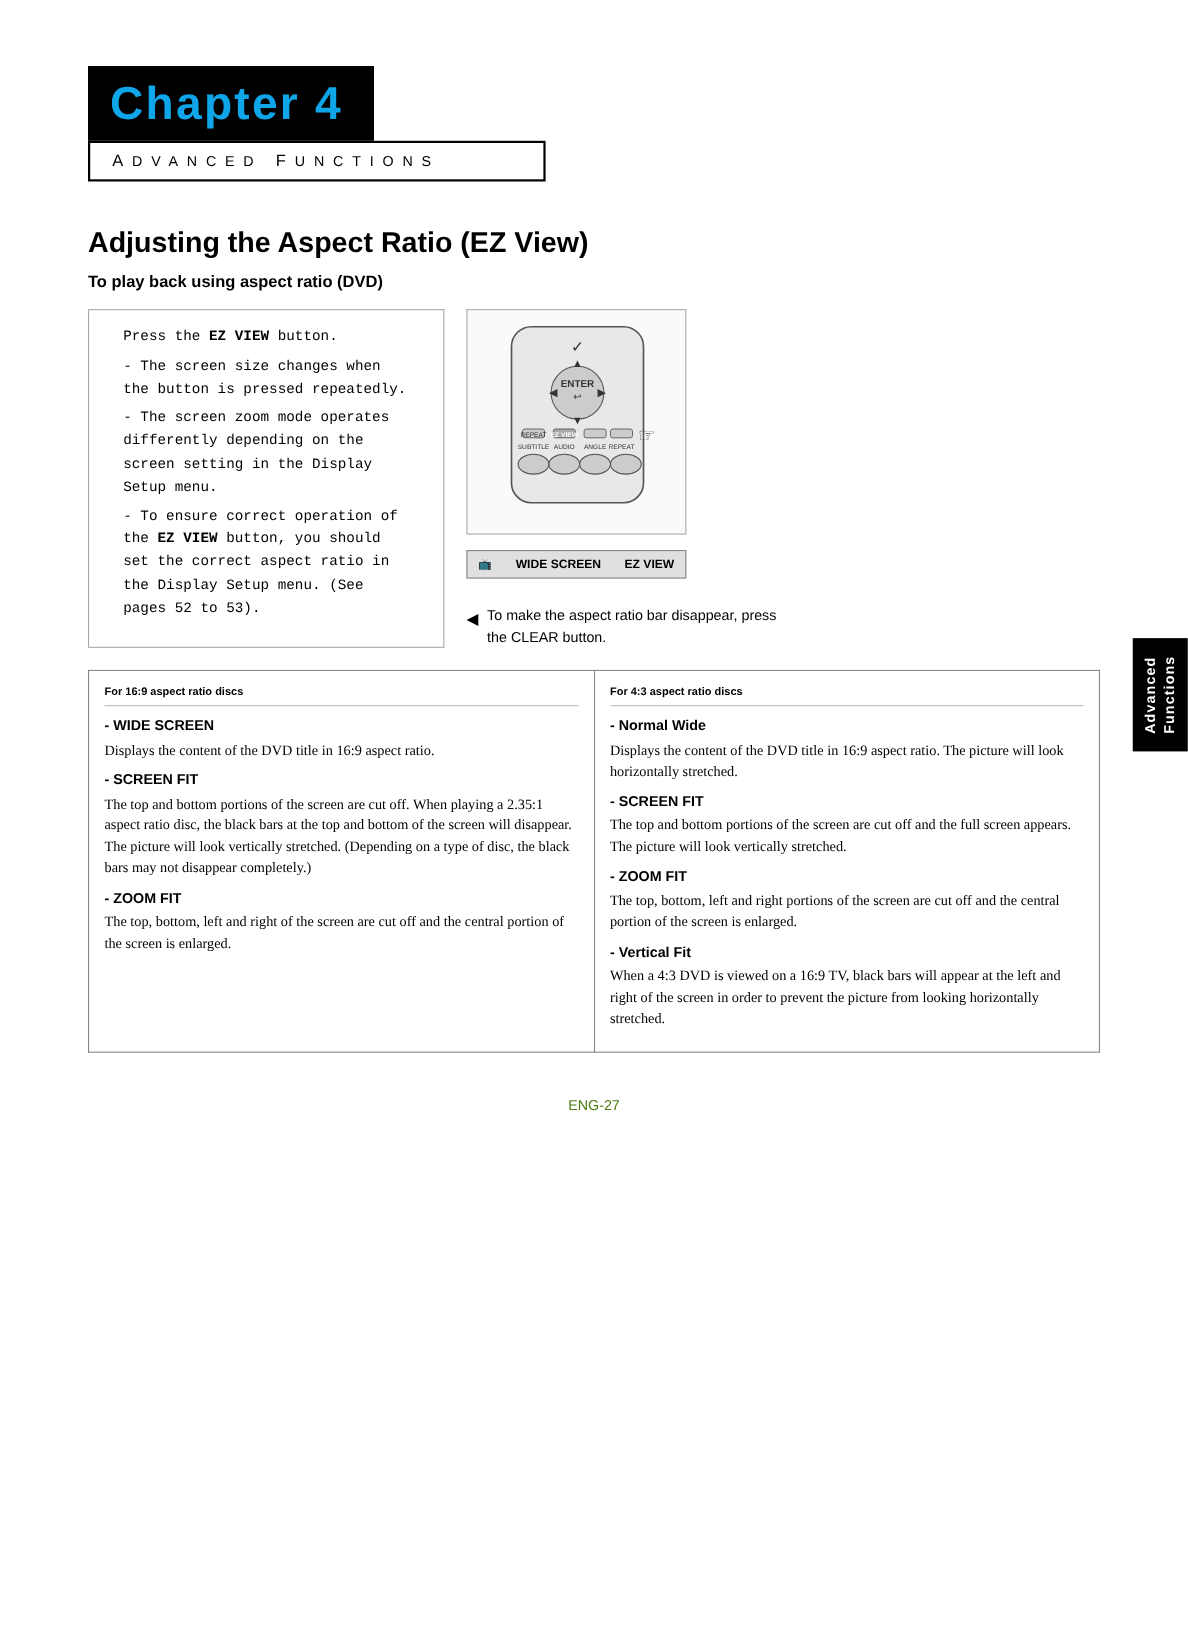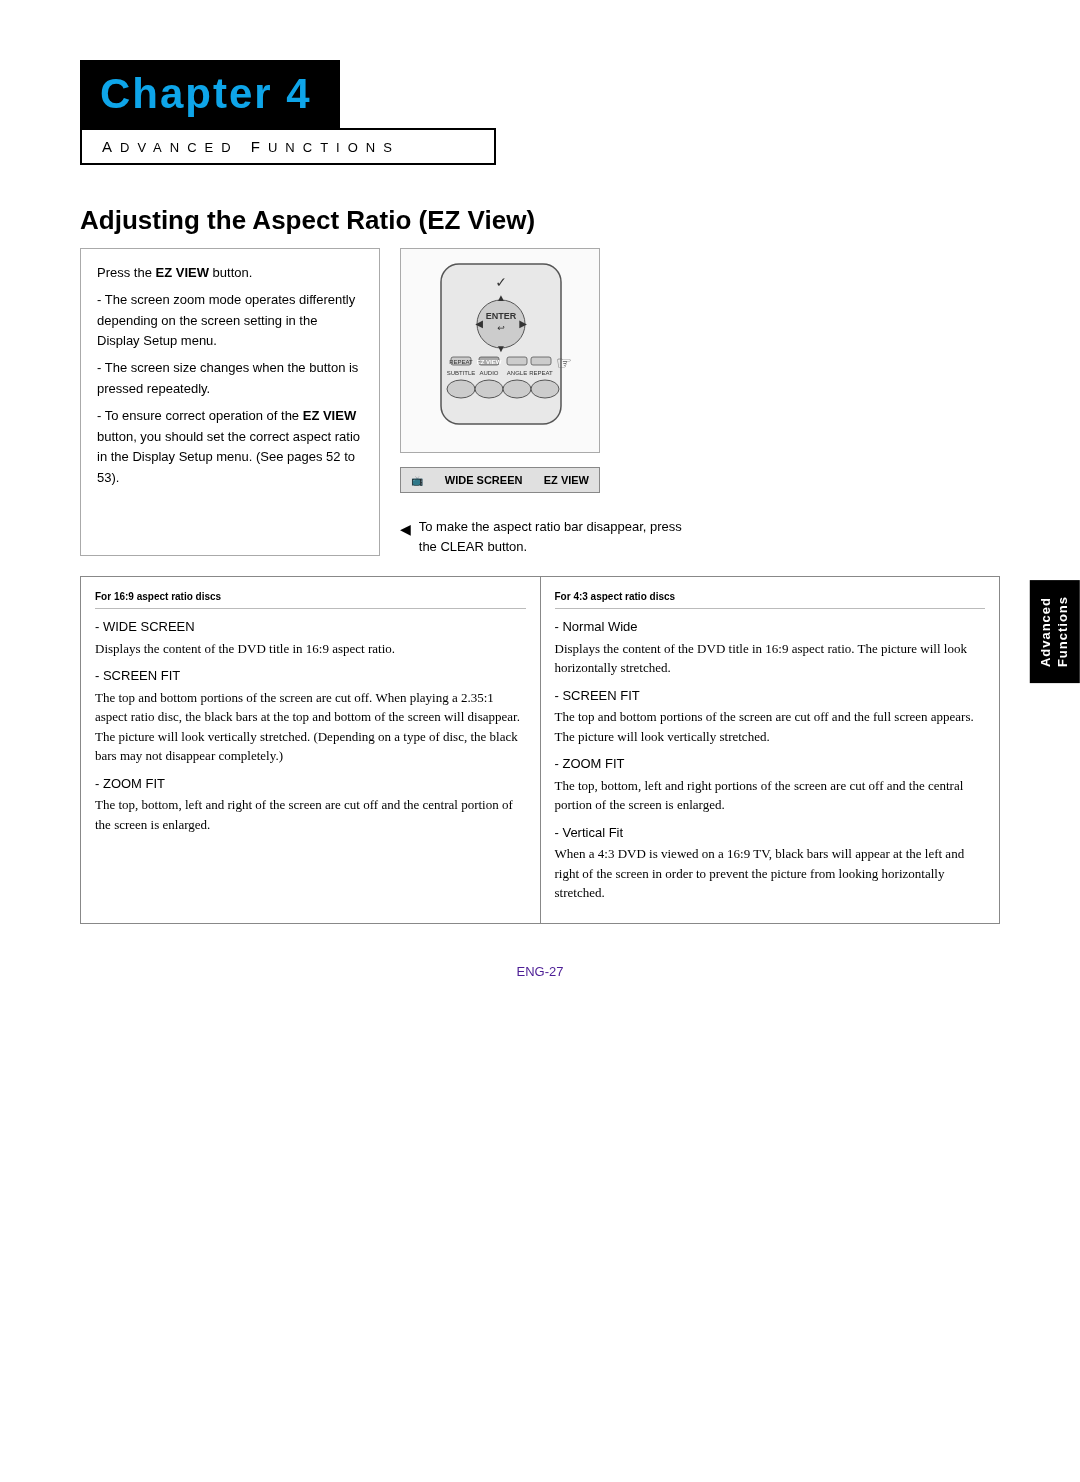--- a/index.html
+++ b/index.html
@@ -63,25 +63,26 @@
 
     
     .content-with-diagram {
       display: flex;
       gap: 20px;
       margin-bottom: 20px;
     }
 
     .instructions-box {
       border: 1px solid #aaa;
-      padding: 14px 16px;
-      width: 300px;
+      padding: 14px 31px;
+      width: 324px;
       font-size: 13px;
       line-height: 1.6;
       flex-shrink: 0;
+      font-family: Liberation Mono, monospace;
     }
 
     .diagram-area {
       display: flex;
       flex-direction: column;
       gap: 14px;
       flex: 1;
     }
 
     .aspect-note {
@@ -141,41 +142,41 @@
 
     .col-header {
       font-weight: bold;
       font-size: 10px;
       margin-bottom: 8px;
       border-bottom: 1px solid #bbb;
       padding-bottom: 4px;
     }
 
     .term {
-      font-weight: normal;
+      font-weight: bold;
       margin-top: 8px;
       margin-bottom: 2px;
     }
 
     .term:first-child {
       margin-top: 4px;
     }
 
     .term-desc {
       margin-bottom: 8px;
       font-size: 13px;
       line-height: 1.5;
       font-family: Liberation Serif, serif;
     }
 
     .page-number {
       text-align: center;
       font-size: 13px;
       margin-top: 40px;
-      color: #4c1d95;
+      color: #4d7c0f;
     }
 
     
     .remote-container {
       border: 1px solid #aaa;
       padding: 10px;
       background: #fafafa;
       width: 200px;
     }
   </style>
@@ -186,27 +187,28 @@
 
   <div class="chapter-header">
     <div class="chapter-title-box">Chapter 4</div>
     <div class="chapter-subtitle-box">
       <span>A<span style="font-size:13px">DVANCED</span> F<span style="font-size:13px">UNCTIONS</span></span>
     </div>
   </div>
 
   <div class="section-title">Adjusting the Aspect Ratio (EZ View)</div>
 
+  <div class="subsection-title">To play back using aspect ratio (DVD)</div>
 
   <div class="content-with-diagram">
 
     <div class="instructions-box">
       <p>Press the <strong>EZ VIEW</strong> button.</p>
+      <p style="margin-top:6px">- The screen size changes when the button is pressed repeatedly.</p>
       <p style="margin-top:6px">- The screen zoom mode operates differently depending on the screen setting in the Display Setup menu.</p>
-      <p style="margin-top:6px">- The screen size changes when the button is pressed repeatedly.</p>
       <p style="margin-top:6px">- To ensure correct operation of the <strong>EZ VIEW</strong> button, you should set the correct aspect ratio in the Display Setup menu. (See pages 52 to 53).</p>
     </div>
 
     <div class="diagram-area">
 
       <div class="remote-container">
         <svg width="180" height="180" viewBox="0 0 180 180">
 
           <rect x="30" y="5" width="120" height="160" rx="18" ry="18" fill="#e8e8e8" stroke="#555" stroke-width="1.5"></rect>
 

